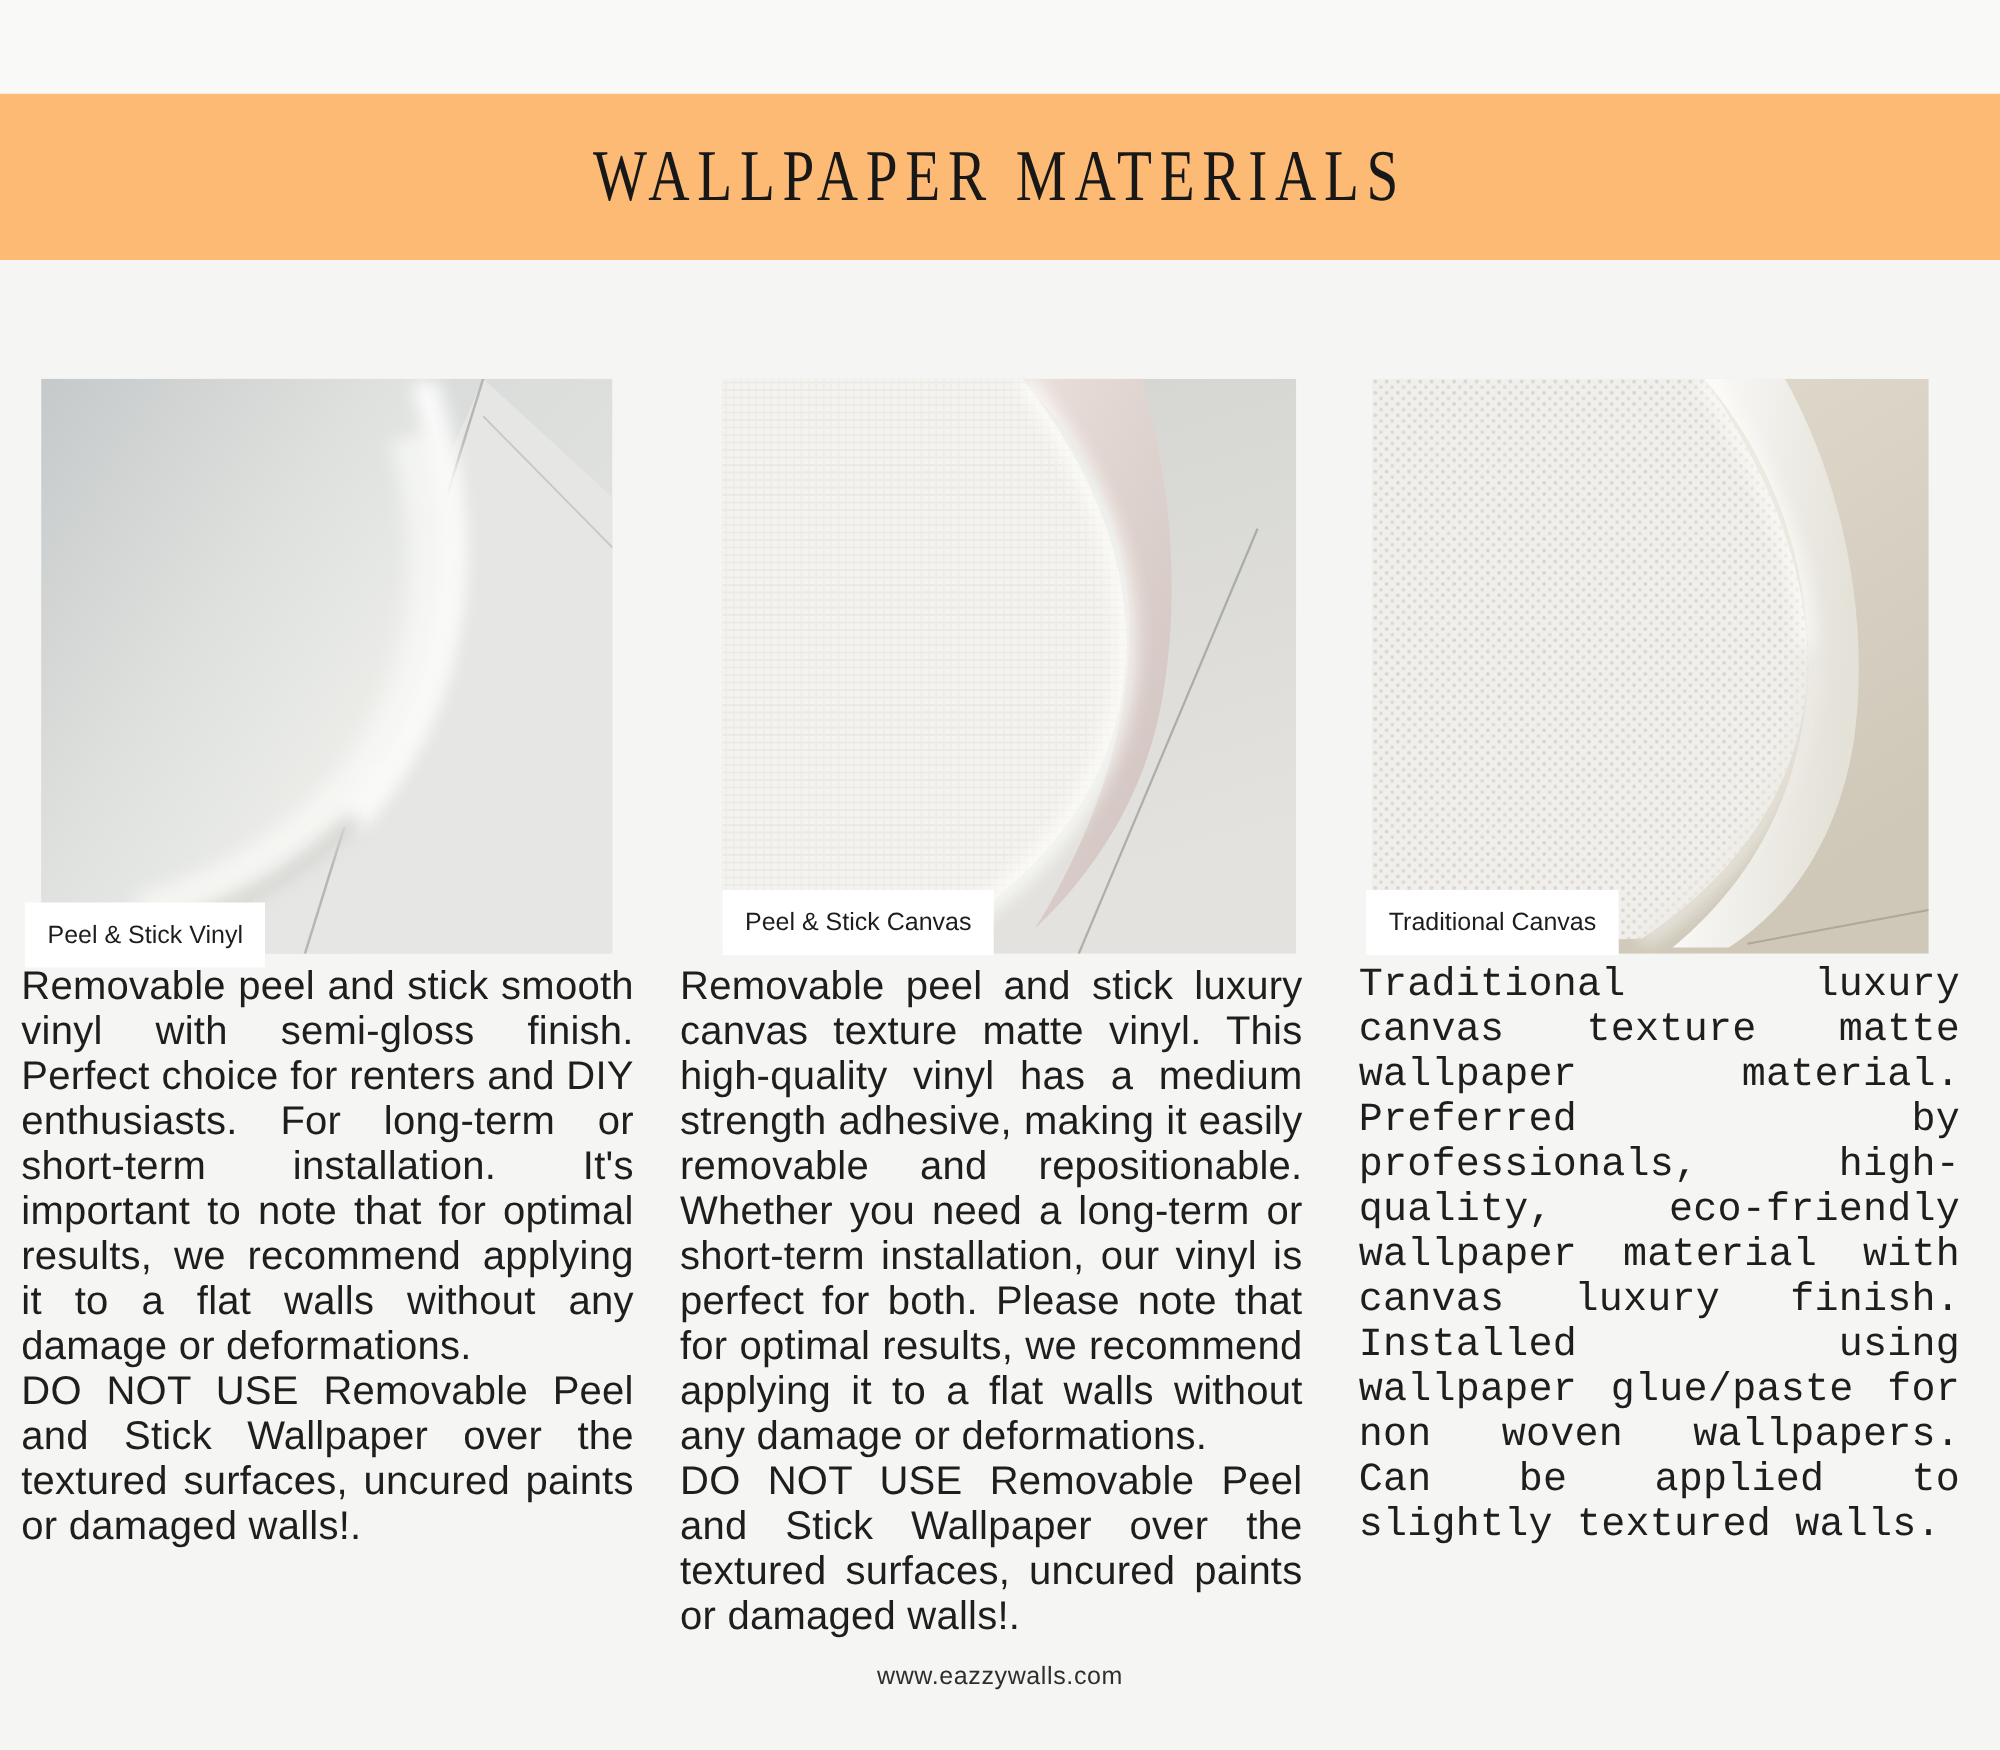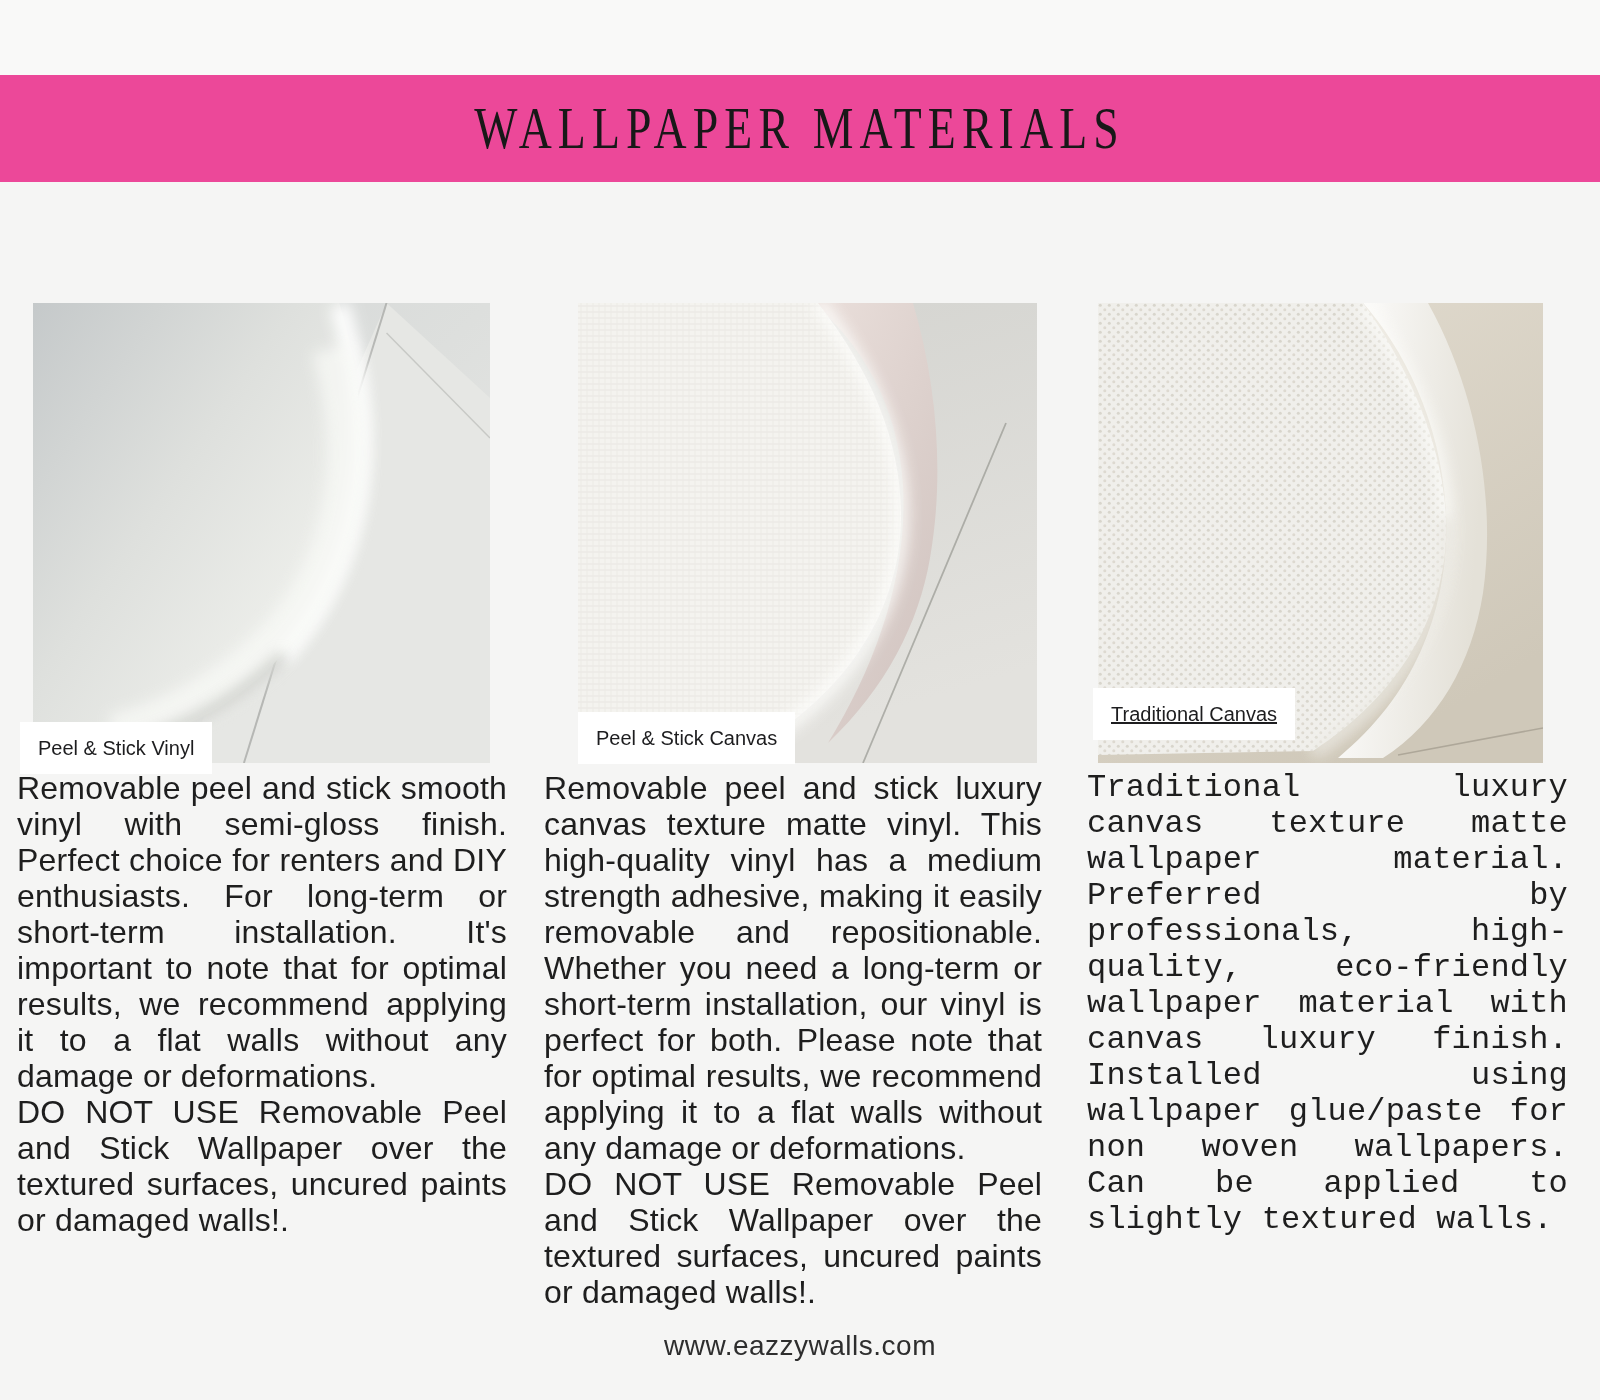--- a/index.html
+++ b/index.html
@@ -1,33 +1,33 @@
 <!DOCTYPE html>
 <html><head>
 <meta charset="utf-8">
 <style>
   html,body{margin:0;padding:0;}
   body{font-family:"Liberation Sans",sans-serif;background:#ffffff;}
   .page{position:relative;width:1600px;height:1400px;background:#f5f5f4;overflow:hidden;}
   .top-strip{position:absolute;left:0;top:0;width:100%;height:75px;background:#f9f9f8;}
-  .band{position:absolute;left:0;top:75px;width:100%;height:107px;background:#ec4899;
+  .band{position:absolute;left:0;top:75px;width:100%;height:133px;background:#fdba74;
         display:flex;align-items:center;justify-content:center;}
   .band h1{margin:0;font-family:"Liberation Serif",serif;font-weight:500;
            font-size:52px;letter-spacing:7px;color:#181818;
            transform:scale(0.88,1.12);transform-origin:center;white-space:nowrap;}
   .photo{position:absolute;top:303px;height:460px;}
   .photo svg{display:block;width:100%;height:100%;}
   .material-label{position:absolute;background:#ffffff;color:#1d1d1f;
         font-size:20px;line-height:52px;height:52px;padding:0 18px;white-space:nowrap;}
   .copy{position:absolute;top:770px;color:#1e1e1e;font-size:32px;line-height:36px;
         text-align:justify;letter-spacing:0.2px;}
   .copy p{margin:0;}
   .warning{text-decoration-thickness:2.5px;text-underline-offset:6px;}
   .footer{position:absolute;left:0;top:1330px;width:100%;text-align:center;
-          font-size:28px;color:#2e2e2e;letter-spacing:0.5px;}
+          font-size:20px;color:#2e2e2e;letter-spacing:0.5px;}
 </style>
 </head>
 <body>
 
 <div class="page">
 
   <div class="top-strip"></div>
 
   <header class="band">
     <h1>WALLPAPER MATERIALS</h1>
@@ -114,21 +114,21 @@
       <path d="M300,452 L445,425" stroke="#8e887b" stroke-width="1.6" opacity="0.5"></path>
       <path d="M265,0 L330,0 C380,90 398,200 385,290 C374,360 340,420 285,455 L240,455 C320,390 352,300 348,210 C344,120 305,45 265,0 Z" fill="url(#r3)"></path>
       <path d="M0,0 L265,0 C308,60 345,140 348,215 C352,305 305,390 215,448 L0,452 Z" fill="url(#p3)"></path>
       <path d="M265,0 C308,60 345,140 348,215 C352,305 305,390 215,448" stroke="#fdfdfa" stroke-width="13" fill="none" opacity="0.8" filter="url(#b3)"></path>
       <path d="M348,215 C352,305 305,390 215,448" stroke="#b9b2a3" stroke-width="6" fill="none" opacity="0.4" filter="url(#b3)"></path>
     </svg>
   </div>
 
   <div class="material-label" style="left:20px;top:722px;">Peel &amp; Stick Vinyl</div>
   <div class="material-label" style="left:578px;top:712px;">Peel &amp; Stick Canvas</div>
-  <div class="material-label" style="left:1093px;top:688px;text-decoration:underline;">Traditional Canvas</div>
+  <div class="material-label" style="left:1093px;top:712px;">Traditional Canvas</div>
 
   <div class="copy" style="left:17px;width:490px;">
     <p>Removable peel and stick smooth vinyl with semi-gloss finish. Perfect choice for renters and DIY enthusiasts. For long-term or short-term installation. It's important to note that for optimal results, we recommend applying it to a flat walls without any damage or deformations.</p>
     <p class="warning">DO NOT USE Removable Peel and Stick Wallpaper over the textured surfaces, uncured paints or damaged walls!.</p>
   </div>
 
   <div class="copy" style="left:544px;width:498px;">
     <p>Removable peel and stick luxury canvas texture matte vinyl. This high-quality vinyl has a medium strength adhesive, making it easily removable and repositionable. Whether you need a long-term or short-term installation, our vinyl is perfect for both. Please note that for optimal results, we recommend applying it to a flat walls without any damage or deformations.</p>
     <p class="warning">DO NOT USE Removable Peel and Stick Wallpaper over the textured surfaces, uncured paints or damaged walls!.</p>
   </div>

